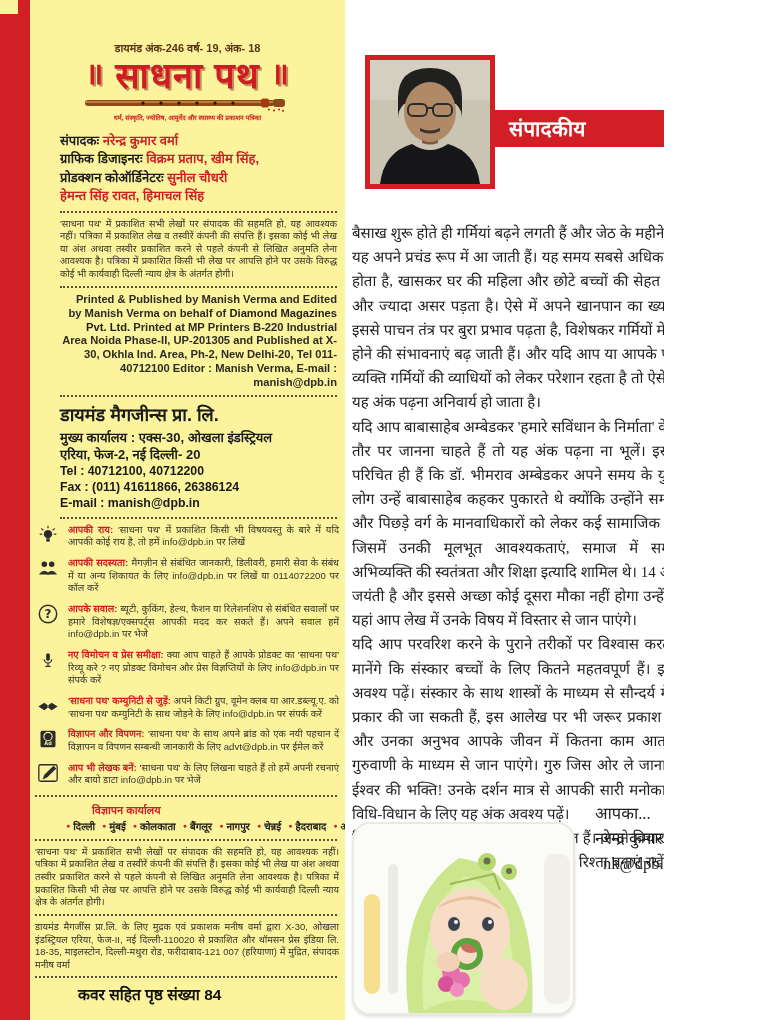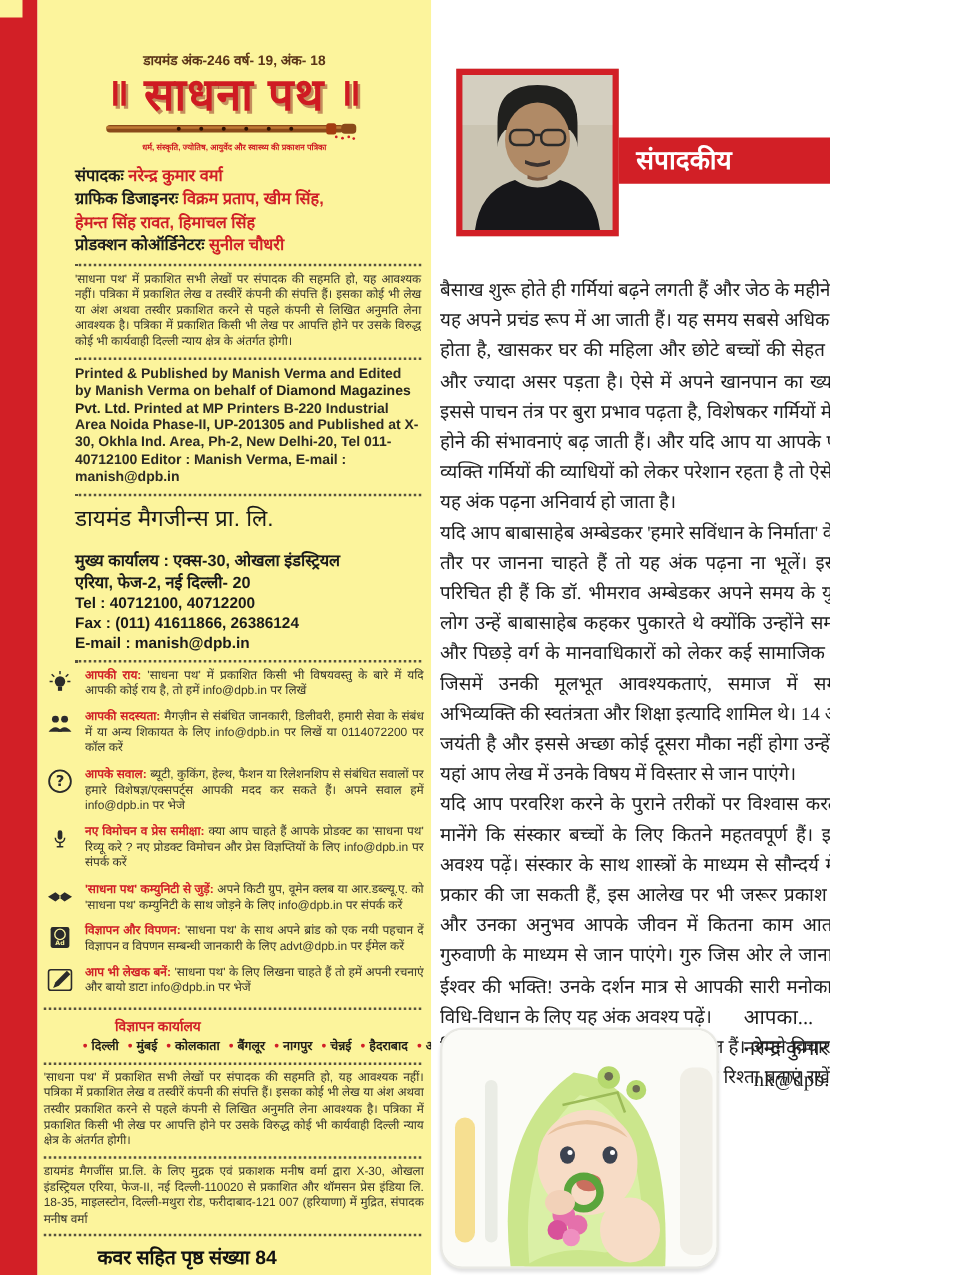--- a/index.html
+++ b/index.html
@@ -29,25 +29,25 @@
   .staff-line { font-size:13px; font-weight:bold; line-height:1.42; color:#1c1c1c; }
   .staff-value { color:#d01f27; }
 
   .dots { border-top:2px dotted #56513d; margin:5px 8px 5px 30px; }
   .dots.tight { margin-left:5px; }
 
   .small-para { font-size:9.5px; line-height:1.33; color:#37352c; text-align:justify; }
   .small-para.indent { margin:0 8px 0 30px; }
   .small-para.tight { margin:0 6px 0 5px; }
 
-  .english-block { margin:0 8px 0 30px; font-size:11.2px; line-height:1.24; color:#2d2b24; font-weight:600; }
+  .english-block { margin:0 8px 0 30px; font-size:11.2px; line-height:1.24; color:#2d2b24; font-weight:600;text-align:right; }
   .english-block b { color:#23211a; }
 
   .company { margin-left:30px; color:#1a1a1a; }
-  .company-name { font-size:18px; font-weight:normal; margin-bottom:15px; }
+  .company-name { font-size:18px; font-weight:bold; margin-bottom:4px; }
   .company-line { font-size:13px; line-height:1.3; font-weight:600; }
   .company-line.latin { font-size:12.3px; font-weight:600; }
 
   .services { margin:2px 6px 0 6px; }
   .service { display:flex; gap:8px; margin-bottom:8px; }
   .svc-icon { flex:0 0 24px; height:24px; display:flex; align-items:flex-start; justify-content:center; }
   .service p { font-size:9.6px; line-height:1.32; color:#37352c; text-align:justify; }
   .svc-label { color:#d01f27; font-weight:bold; }
 
   .ad-offices { margin-left:36px; margin-right:8px; }
@@ -115,22 +115,22 @@
           <circle cx="191" cy="14.5" r="1.1" fill="#d21f26"></circle>
         <circle cx="196" cy="13.5" r="1.1" fill="#d21f26"></circle>
           <circle cx="200" cy="14.8" r="1.1" fill="#d21f26"></circle>
       </svg>
       <div class="logo-tagline">धर्म, संस्कृति, ज्योतिष, आयुर्वेद और स्वास्थ्य की प्रकाशन पत्रिका</div>
     </div>
 
     <div class="staff">
       <div class="staff-line"><span class="staff-label">संपादकः</span> <span class="staff-value">नरेन्द्र कुमार वर्मा</span></div>
       <div class="staff-line"><span class="staff-label">ग्राफिक डिजाइनरः</span> <span class="staff-value">विक्रम प्रताप, खीम सिंह,</span></div>
+      <div class="staff-line"><span class="staff-label">प्रोडक्शन कोऑर्डिनेटरः</span> <span class="staff-value">सुनील चौधरी</span></div>
       <div class="staff-line"><span class="staff-value">हेमन्त सिंह रावत, हिमाचल सिंह</span></div>
-      <div class="staff-line"><span class="staff-label">प्रोडक्शन कोऑर्डिनेटरः</span> <span class="staff-value">सुनील चौधरी</span></div>
     </div>
 
     <div class="dots"></div>
     <p class="small-para indent">'साधना पथ' में प्रकाशित सभी लेखों पर संपादक की सहमति हो, यह आवश्यक नहीं। पत्रिका में प्रकाशित लेख व तस्वीरें कंपनी की संपत्ति हैं। इसका कोई भी लेख या अंश अथवा तस्वीर प्रकाशित करने से पहले कंपनी से लिखित अनुमति लेना आवश्यक है। पत्रिका में प्रकाशित किसी भी लेख पर आपत्ति होने पर उसके विरुद्ध कोई भी कार्यवाही दिल्ली न्याय क्षेत्र के अंतर्गत होगी।</p>
     <div class="dots"></div>
 
     <p class="english-block"><span>Printed &amp; Published by Manish Verma and Edited by Manish Verma on behalf of </span><b>Diamond Magazines Pvt. Ltd.</b><span> Printed at MP Printers B-220 Industrial Area Noida Phase-II, UP-201305 and Published at X-30, Okhla Ind. Area, Ph-2,  New Delhi-20, Tel 011-40712100 Editor : Manish Verma, E-mail : manish@dpb.in</span></p>
 
     <div class="dots"></div>
 

